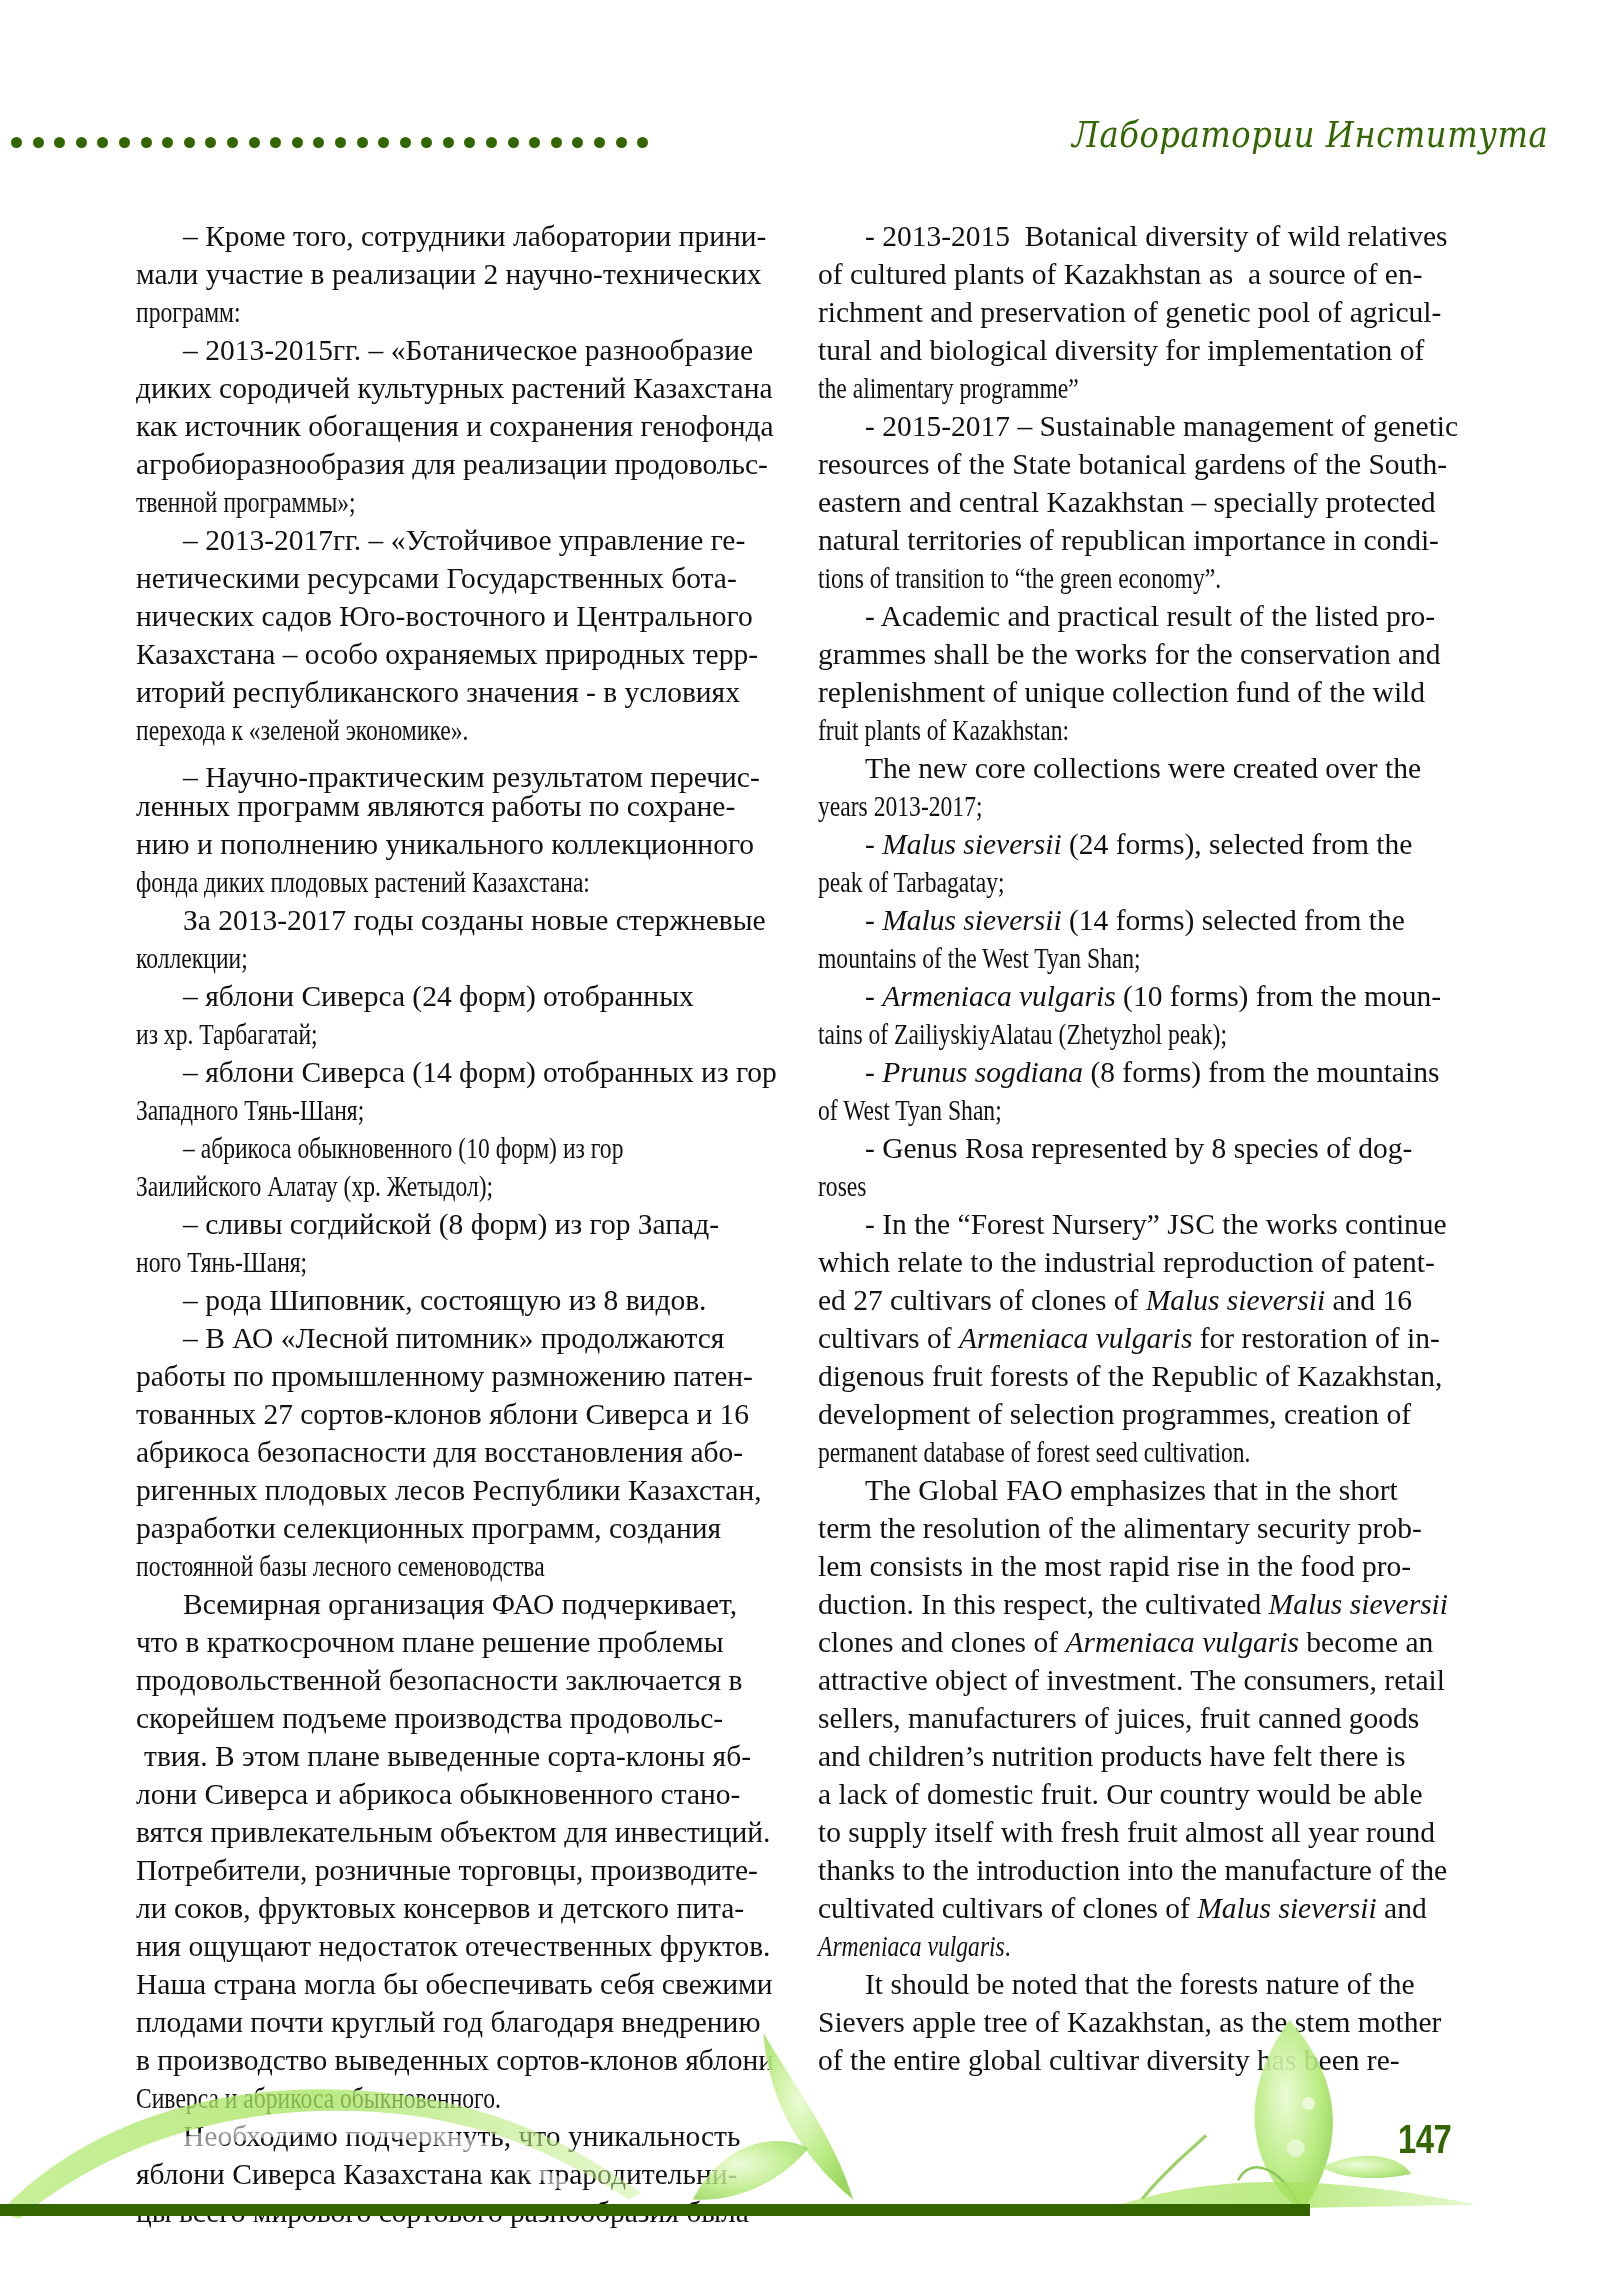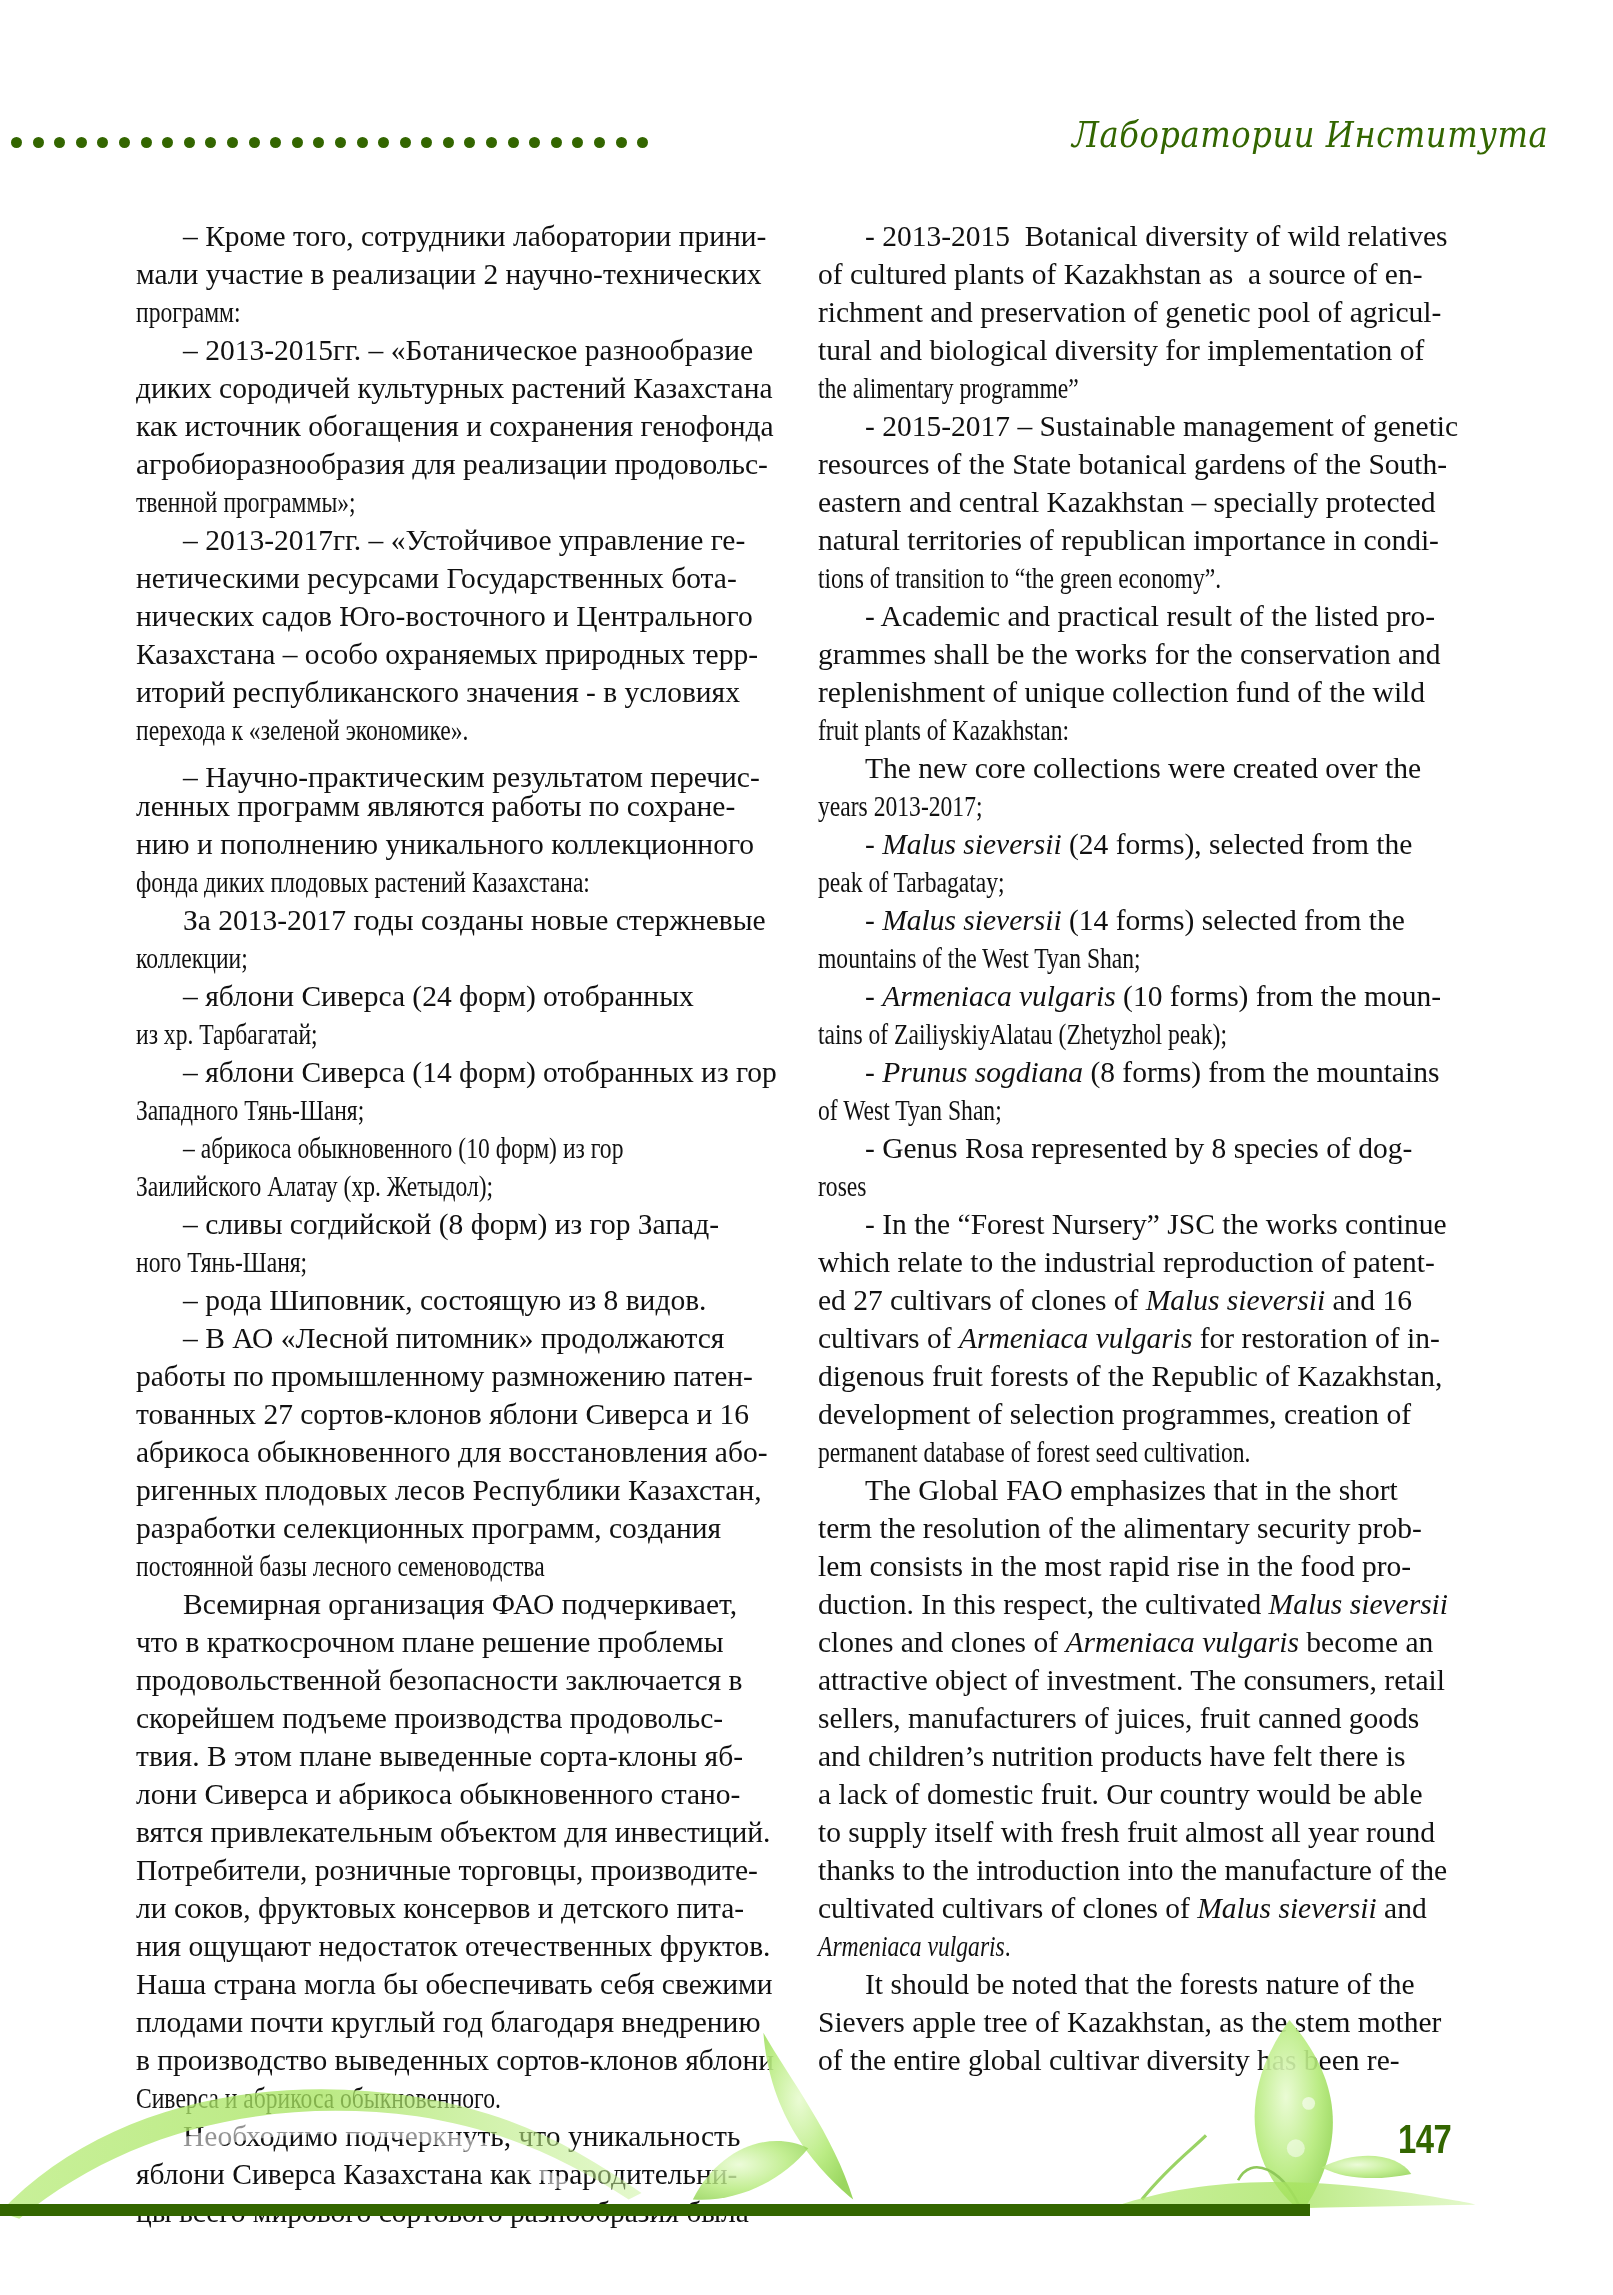--- a/index.html
+++ b/index.html
@@ -87,29 +87,29 @@
     <div class="line indent"><span class="line-inner" style="transform: scaleX(1);">– яблони Сиверса (14 форм) отобранных из гор</span></div>
     <div class="line"><span class="line-inner" style="transform: scaleX(0.8);">Западного Тянь-Шаня;</span></div>
     <div class="line indent"><span class="line-inner" style="transform: scaleX(0.8);">– абрикоса обыкновенного (10 форм) из гор</span></div>
     <div class="line"><span class="line-inner" style="transform: scaleX(0.8);">Заилийского Алатау (хр. Жетыдол);</span></div>
     <div class="line indent"><span class="line-inner" style="transform: scaleX(1);">– сливы согдийской (8 форм) из гор Запад-</span></div>
     <div class="line"><span class="line-inner" style="transform: scaleX(0.8);">ного Тянь-Шаня;</span></div>
     <div class="line indent"><span class="line-inner" style="transform: scaleX(1);">– рода Шиповник, состоящую из 8 видов.</span></div>
     <div class="line indent"><span class="line-inner" style="transform: scaleX(1);">– В АО «Лесной питомник» продолжаются</span></div>
     <div class="line"><span class="line-inner" style="transform: scaleX(1);">работы по промышленному размножению патен-</span></div>
     <div class="line"><span class="line-inner" style="transform: scaleX(1);">тованных 27 сортов-клонов яблони Сиверса и 16</span></div>
-    <div class="line"><span class="line-inner" style="transform: scaleX(1);">абрикоса обыкновенного для восстановления або-</span></div>
+    <div class="line"><span class="line-inner" style="transform: scaleX(1);">абрикоса безопасности для восстановления або-</span></div>
     <div class="line"><span class="line-inner" style="transform: scaleX(1);">ригенных плодовых лесов Республики Казахстан,</span></div>
     <div class="line"><span class="line-inner" style="transform: scaleX(1);">разработки селекционных программ, создания</span></div>
     <div class="line"><span class="line-inner" style="transform: scaleX(0.8);">постоянной базы лесного семеноводства</span></div>
     <div class="line indent"><span class="line-inner" style="transform: scaleX(1);">Всемирная организация ФАО подчеркивает,</span></div>
     <div class="line"><span class="line-inner" style="transform: scaleX(1);">что в краткосрочном плане решение проблемы</span></div>
     <div class="line"><span class="line-inner" style="transform: scaleX(1);">продовольственной безопасности заключается в</span></div>
     <div class="line"><span class="line-inner" style="transform: scaleX(1);">скорейшем подъеме производства продовольс-</span></div>
-    <div class="line"><span class="line-inner" style="transform: scaleX(1);">твия. В этом плане выведенные сорта-клоны яб-</span></div>
+    <div class="line"><span class="line-inner" style="transform: scaleX(1); margin-left: 8px;">твия. В этом плане выведенные сорта-клоны яб-</span></div>
     <div class="line"><span class="line-inner" style="transform: scaleX(1);">лони Сиверса и абрикоса обыкновенного стано-</span></div>
     <div class="line"><span class="line-inner" style="transform: scaleX(1);">вятся привлекательным объектом для инвестиций.</span></div>
     <div class="line"><span class="line-inner" style="transform: scaleX(1);">Потребители, розничные торговцы, производите-</span></div>
     <div class="line"><span class="line-inner" style="transform: scaleX(1);">ли соков, фруктовых консервов и детского пита-</span></div>
     <div class="line"><span class="line-inner" style="transform: scaleX(1);">ния ощущают недостаток отечественных фруктов.</span></div>
     <div class="line"><span class="line-inner" style="transform: scaleX(1);">Наша страна могла бы обеспечивать себя свежими</span></div>
     <div class="line"><span class="line-inner" style="transform: scaleX(1);">плодами почти круглый год благодаря внедрению</span></div>
     <div class="line"><span class="line-inner" style="transform: scaleX(1);">в производство выведенных сортов-клонов яблони</span></div>
     <div class="line"><span class="line-inner" style="transform: scaleX(0.8);">Сиверса и абрикоса обыкновенного.</span></div>
     <div class="line indent"><span class="line-inner" style="transform: scaleX(1);">Необходимо подчеркнуть, что уникальность</span></div>

